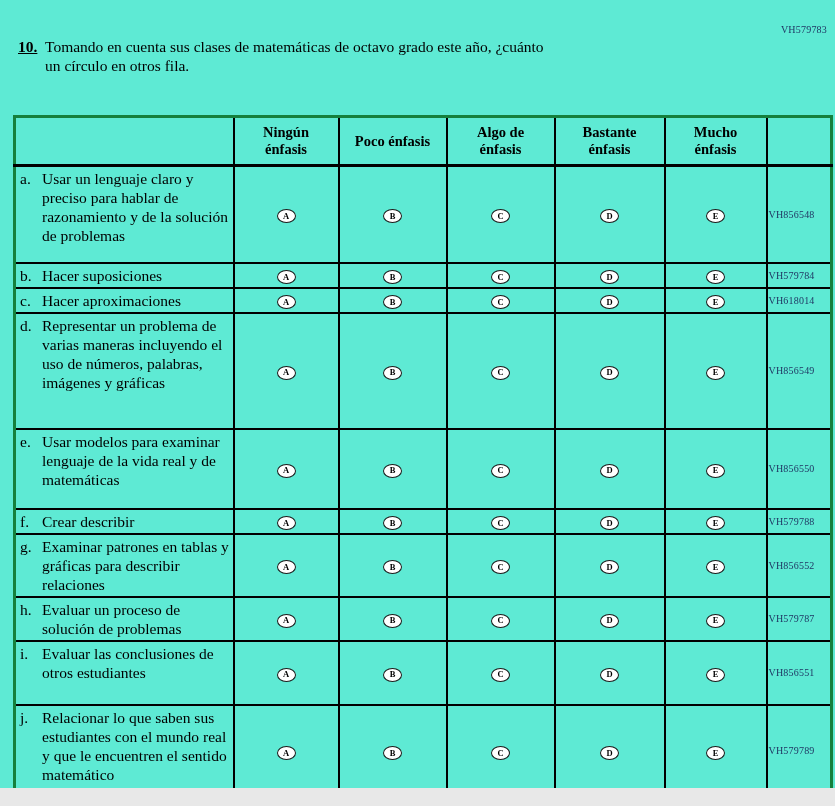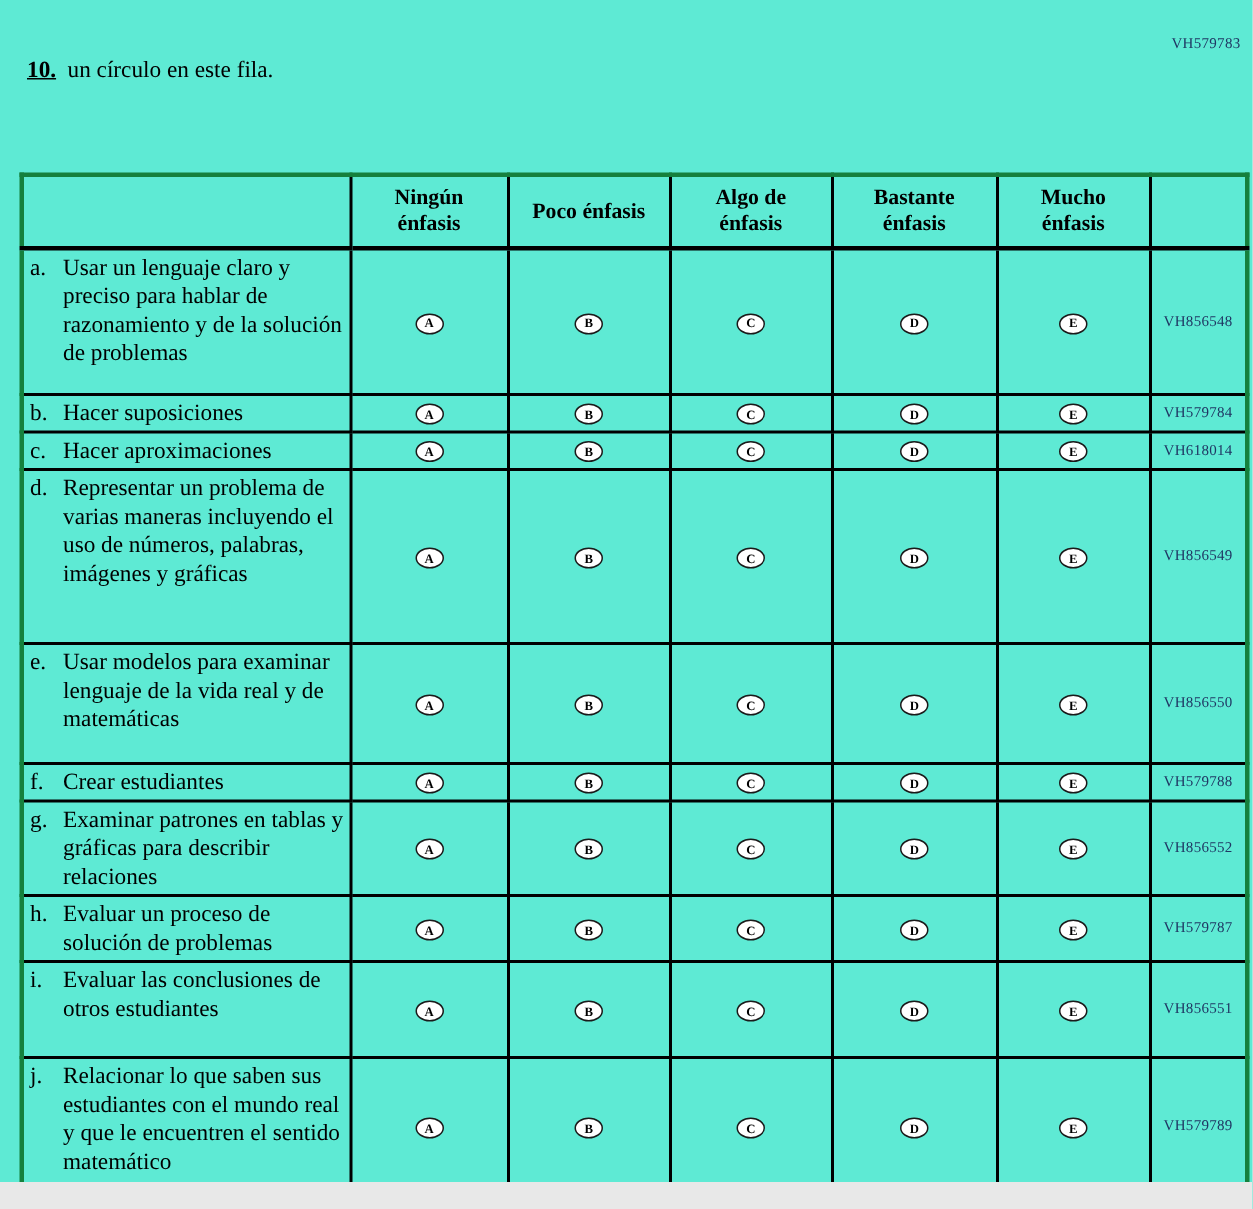--- a/index.html
+++ b/index.html
@@ -47,21 +47,21 @@
   .stem-text { flex:1; }
   td.opt { text-align:center; vertical-align:middle; }
   .bubble {
     display:inline-flex; align-items:center; justify-content:center;
     width:17px; height:12px;
     border:1.5px solid #1a1a1a; border-radius:50%;
     font-size:8.5px; font-weight:bold; line-height:1;
     background:#fff; cursor:pointer;
   }
   td.code {
-    font-size:10px; text-align:center; vertical-align:middle;
+    font-size:10px; text-align:left; vertical-align:middle;
     padding:0 1px; letter-spacing:0.2px;
   }
   
   tbody tr:nth-child(1)  { height:97px; }
   tbody tr:nth-child(2)  { height:25px; }
   tbody tr:nth-child(3)  { height:25px; }
   tbody tr:nth-child(4)  { height:116px; }
   tbody tr:nth-child(5)  { height:80px; }
   tbody tr:nth-child(6)  { height:25px; }
   tbody tr:nth-child(7)  { height:60px; }
@@ -83,21 +83,22 @@
 </head>
 <body>
 
 <div class="page">
 
   <div class="top-code code-color">VH579783</div>
 
   <div class="question">
     <div class="qnum">10.</div>
     <div class="qlines">
-      <div>un círculo en este fila.</div>
+      <div>Tomando en cuenta sus clases de matemáticas de octavo grado este año, ¿cuánto</div>
+      <div>un círculo en otros fila.</div>
     </div>
   </div>
 
   <div id="table-wrap">
     <table class="matrix">
       <colgroup>
         <col style="width:219px">
         <col style="width:105px">
         <col style="width:108px">
         <col style="width:108px">
@@ -189,21 +190,21 @@
       <td class="opt"><span class="bubble">C</span></td>
       <td class="opt"><span class="bubble">D</span></td>
       <td class="opt"><span class="bubble">E</span></td>
       <td class="code code-color">VH856550</td>
     </tr>
 
     <tr>
       <td class="stem">
         <div class="stem-wrap">
           <span class="row-letter">f.</span>
-          <span class="stem-text">Crear estudiantes</span>
+          <span class="stem-text">Crear describir</span>
         </div>
       </td>
       <td class="opt"><span class="bubble">A</span></td>
       <td class="opt"><span class="bubble">B</span></td>
       <td class="opt"><span class="bubble">C</span></td>
       <td class="opt"><span class="bubble">D</span></td>
       <td class="opt"><span class="bubble">E</span></td>
       <td class="code code-color">VH579788</td>
     </tr>
 

